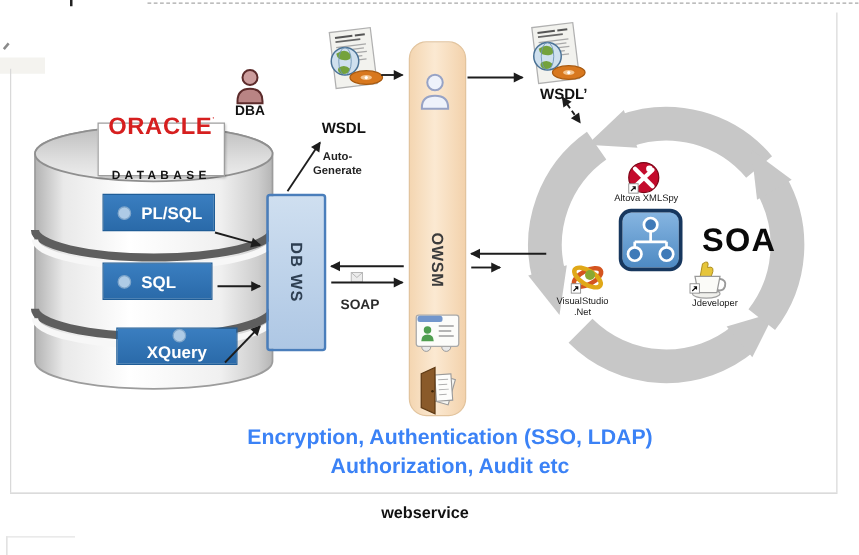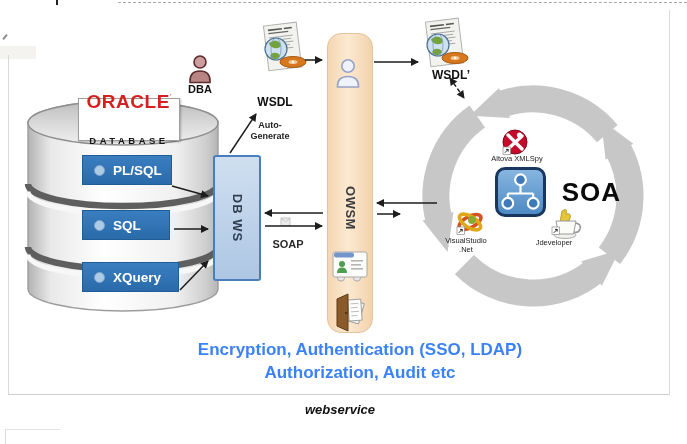--- a/index.html
+++ b/index.html
@@ -97,21 +97,21 @@
   </div>
 
   <div class="row" style="left:82px;top:155px;width:88px;">
     <span class="bullet"></span>
     <span>PL/SQL</span>
   </div>
   <div class="row" style="left:82px;top:210px;width:86px;">
     <span class="bullet"></span>
     <span>SQL</span>
   </div>
-  <div class="row" style="left:82px;top:262px;width:95px;">
+  <div class="row" style="left:93px;top:262px;width:95px;flex-direction:column;">
     <span class="bullet"></span>
     <span>XQuery</span>
   </div>
 
   <div class="dbws">
     <span>DB WS</span>
   </div>
 
   <div class="owsm">
     <span>OWSM</span>
@@ -239,20 +239,20 @@
     <div>Auto-</div>
     <div>Generate</div>
   </div>
   <div class="lbl" style="left:264px;top:238px;width:48px;font-weight:bold;font-size:11px;color:#2b2b2b;">SOAP</div>
   <div class="lbl" style="left:551px;top:177px;width:70px;text-align:right;font-weight:bold;font-size:26px;letter-spacing:1px;color:#0a0a0a;">SOA</div>
   <div class="lbl small-cap" style="left:486px;top:155px;width:62px;">Altova XMLSpy</div>
   <div class="lbl small-cap" style="left:440px;top:237px;width:52px;">
     <div>VisualStudio</div>
     <div>.Net</div>
   </div>
-  <div class="lbl small-cap" style="left:528px;top:239px;width:52px;">Jdeveloper</div>
+  <div class="lbl small-cap" style="left:546px;top:239px;width:52px;">Jdeveloper</div>
   <div class="lbl" style="left:180px;top:338px;width:360px;font-weight:bold;font-size:17px;line-height:23px;color:#3b82f6;">
     <div>Encryption, Authentication (SSO, LDAP)</div>
     <div>Authorization, Audit etc</div>
   </div>
-  <div class="lbl" style="left:280px;top:402px;width:120px;font-weight:bold;font-size:13px;font-style:italic;">webservice</div>
+  <div class="lbl" style="left:280px;top:402px;width:120px;font-weight:bold;font-size:13px;">webservice</div>
 
 </div>
 
 </body></html>

